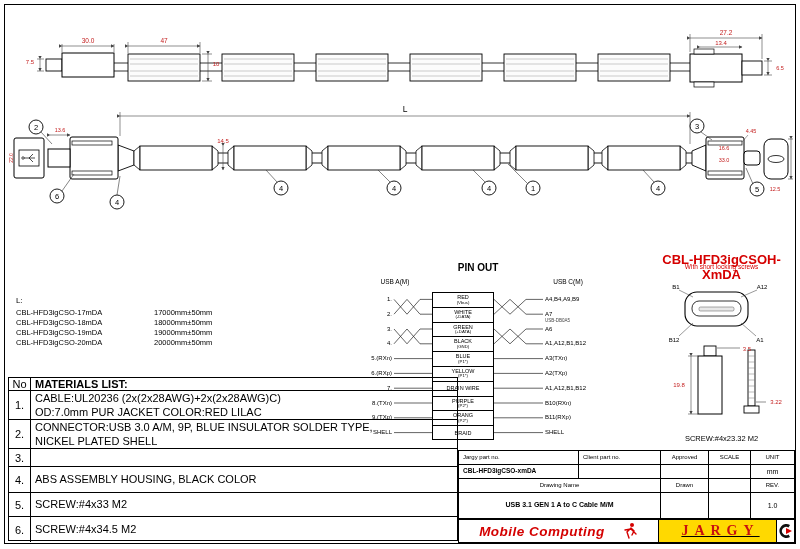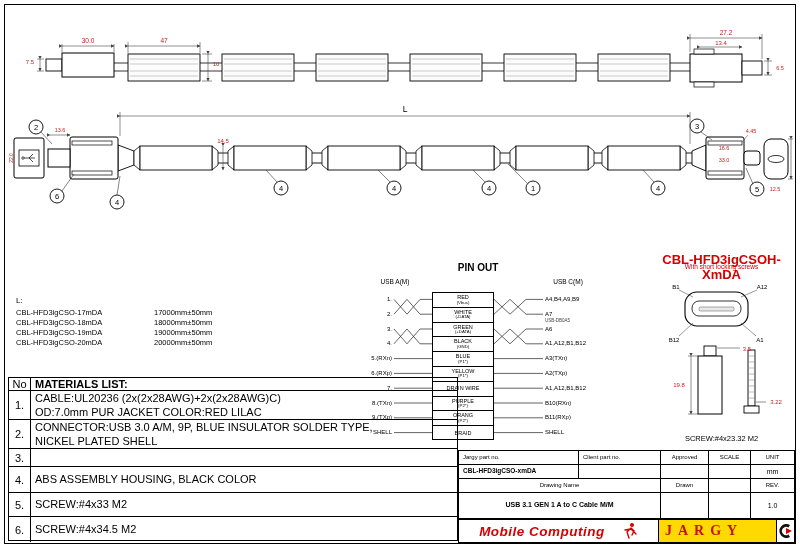--- a/index.html
+++ b/index.html
@@ -37,21 +37,21 @@
   .dt-sub{left:0;top:11px;width:100%;text-align:center;font-size:6.5px;color:#d50000;}
   .dt-screw{left:0;top:182px;width:100%;text-align:center;font-size:7.5px;}
   
   .tblock{left:458px;top:450px;width:337px;height:69px;border:1px solid #000;box-sizing:border-box;font-size:6px;}
   .tb-line{background:#000;}
   .tb-cell{position:absolute;}
   
   .logos{left:458px;top:519px;width:337px;height:24px;border:1px solid #000;box-sizing:border-box;display:flex;}
   .logo-mobile{width:200px;border-right:1px solid #000;box-sizing:border-box;display:flex;align-items:center;justify-content:center;gap:17px;}
   .logo-mobile span{font-size:13.5px;font-weight:bold;font-style:italic;color:#d40000;letter-spacing:0.5px;}
-  .logo-jargy{width:118px;border-right:1px solid #000;box-sizing:border-box;display:flex;align-items:center;}
+  .logo-jargy{width:118px;border-right:1px solid #000;box-sizing:border-box;display:flex;align-items:center;justify-content:center;text-decoration:underline;}
   .logo-jargy span{font-family:"Liberation Serif",serif;font-size:14px;font-weight:bold;color:#c81010;letter-spacing:6px;padding-left:6px;}
   .logo-mark{flex:1;display:flex;align-items:center;justify-content:center;}
 </style>
 </head>
 <body>
 
 <div class="sheet"></div>
 
 <svg class="abs" style="left:0;top:0" width="800" height="250" viewBox="0 0 800 250">
   <defs>

